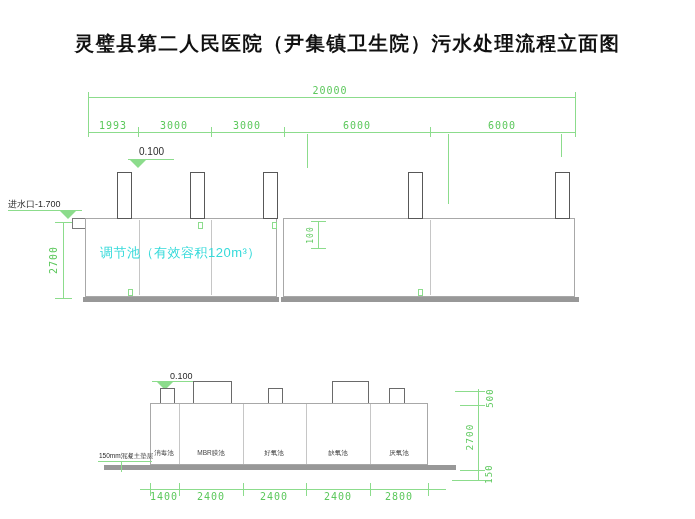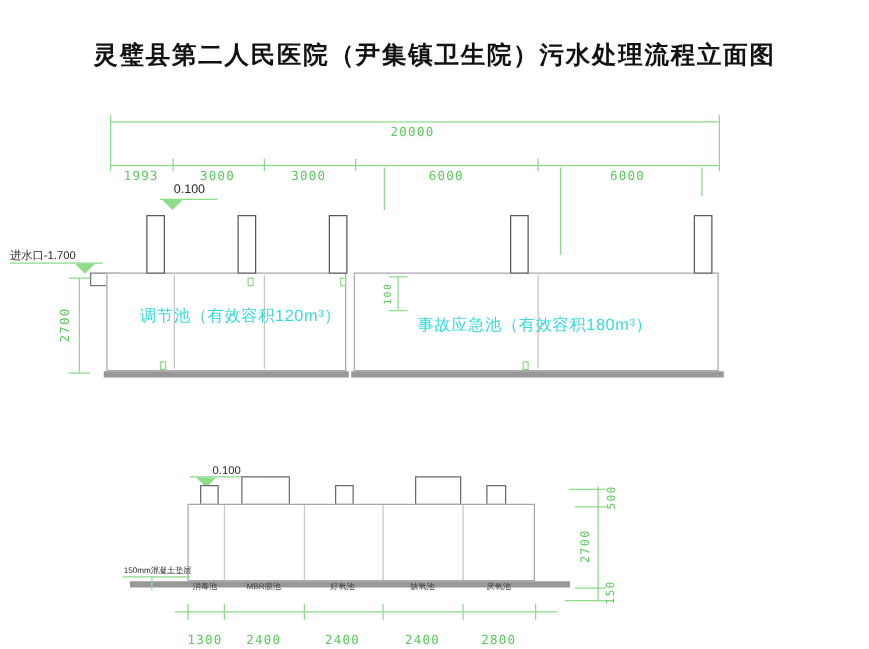--- a/index.html
+++ b/index.html
@@ -7,21 +7,21 @@
           font-family:"Liberation Sans",sans-serif;border-radius:31px;}
   
   .hl{position:absolute;height:1px;}
   .vl{position:absolute;width:1px;}
   .green{background:#8cdc8c;}
   
   .gtxt{position:absolute;color:#5cc85c;font-family:"DejaVu Sans Mono",monospace;
         font-size:10px;letter-spacing:1px;white-space:nowrap;}
   .blk{position:absolute;color:#2a2a2a;font-family:"Liberation Sans",sans-serif;white-space:nowrap;}
   .cyan{position:absolute;color:#35dada;font-size:13px;letter-spacing:0.5px;white-space:nowrap;}
-  .ctr{transform:translateX(-50%);margin-top:16px;}
+  .ctr{transform:translateX(-50%);}
   .rot{transform:translate(-50%,-50%) rotate(-90deg);transform-origin:center;}
   
   .tank{position:absolute;border:1.5px solid #a8a8a8;background:#fff;box-sizing:border-box;}
   .chim{position:absolute;border:1.4px solid #585858;background:#fff;box-sizing:border-box;}
   .mh{position:absolute;border:1.2px solid #6a6a6a;background:#fff;box-sizing:border-box;}
   .pipe{position:absolute;border:1.2px solid #7a7a7a;background:#fff;box-sizing:border-box;}
   .part{position:absolute;width:1px;background:#c6c6c6;}
   .slab{position:absolute;height:5px;background:#989898;}
   .tri{position:absolute;width:0;height:0;border-left:8px solid transparent;
        border-right:8px solid transparent;border-top:8px solid #8cdc8c;}
@@ -78,22 +78,21 @@
   <div class="chim" style="left:190px;top:172px;width:15px;height:47px;"></div>
   <div class="chim" style="left:263px;top:172px;width:15px;height:47px;"></div>
   <div class="chim" style="left:408px;top:172px;width:15px;height:47px;"></div>
   <div class="chim" style="left:555px;top:172px;width:15px;height:47px;"></div>
 
   <div class="wstop" style="left:198px;top:222px;"></div>
   <div class="wstop" style="left:272px;top:222px;"></div>
   <div class="wstop" style="left:128px;top:289px;"></div>
   <div class="wstop" style="left:418px;top:289px;"></div>
 
-  <div class="cyan" style="left:112px;top:244px;">调节池（有效容积120m³）</div>
-  <div class="cyan" style="left:334px;top:251px;">事故应急池（有效容积180m³）</div>
+  <div class="cyan" style="left:100px;top:244px;">调节池（有效容积120m³）</div>
 
   <div class="vl green" style="left:63px;top:222px;height:76px;"></div>
   <div class="hl green" style="left:55px;top:222px;width:17px;"></div>
   <div class="hl green" style="left:55px;top:298px;width:17px;"></div>
   <div class="gtxt rot" style="left:53px;top:260px;">2700</div>
 
   <div class="vl green" style="left:318px;top:221px;height:27px;"></div>
   <div class="hl green" style="left:311px;top:221px;width:15px;"></div>
   <div class="hl green" style="left:311px;top:248px;width:15px;"></div>
   <div class="gtxt rot" style="left:310px;top:235px;font-size:8px;">100</div>
@@ -134,19 +133,19 @@
   <div class="gtxt rot" style="left:469px;top:437px;font-size:9.5px;">2700</div>
   <div class="gtxt rot" style="left:489px;top:474px;font-size:9px;">150</div>
 
   <div class="hl green" style="left:140px;top:489px;width:306px;"></div>
   <div class="vl green" style="left:150px;top:483px;height:13px;"></div>
   <div class="vl green" style="left:179px;top:483px;height:13px;"></div>
   <div class="vl green" style="left:243px;top:483px;height:13px;"></div>
   <div class="vl green" style="left:306px;top:483px;height:13px;"></div>
   <div class="vl green" style="left:370px;top:483px;height:13px;"></div>
   <div class="vl green" style="left:428px;top:483px;height:13px;"></div>
-  <div class="gtxt ctr" style="left:164px;top:491px;">1300</div>
+  <div class="gtxt ctr" style="left:164px;top:491px;">1400</div>
   <div class="gtxt ctr" style="left:211px;top:491px;">2400</div>
   <div class="gtxt ctr" style="left:274px;top:491px;">2400</div>
   <div class="gtxt ctr" style="left:338px;top:491px;">2400</div>
   <div class="gtxt ctr" style="left:399px;top:491px;">2800</div>
 
 </div>
 
 </body></html>

